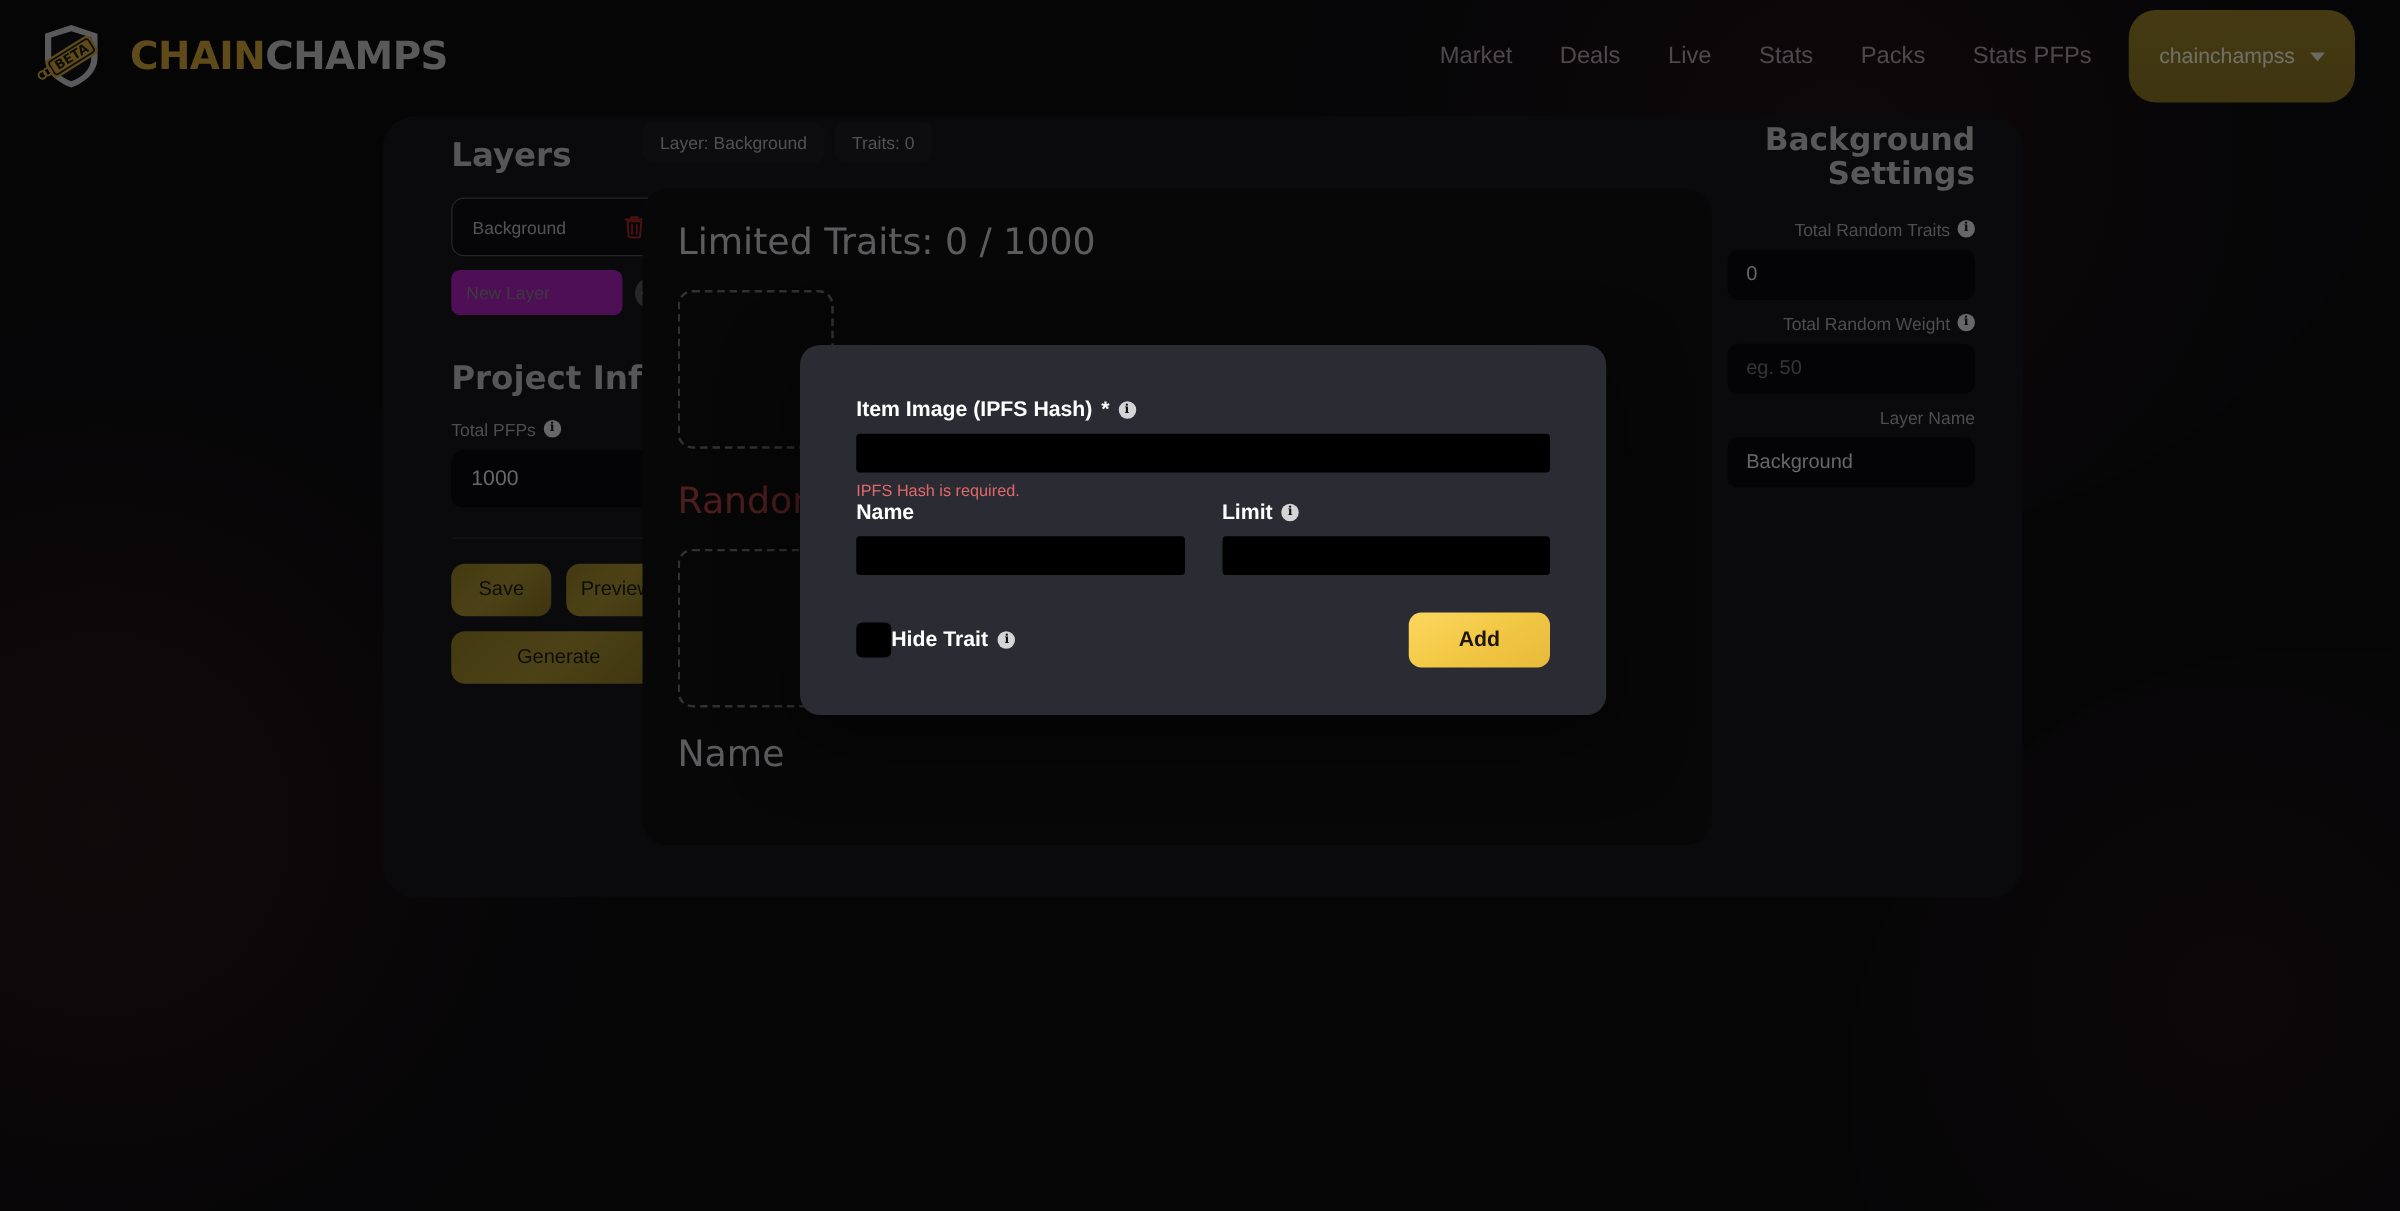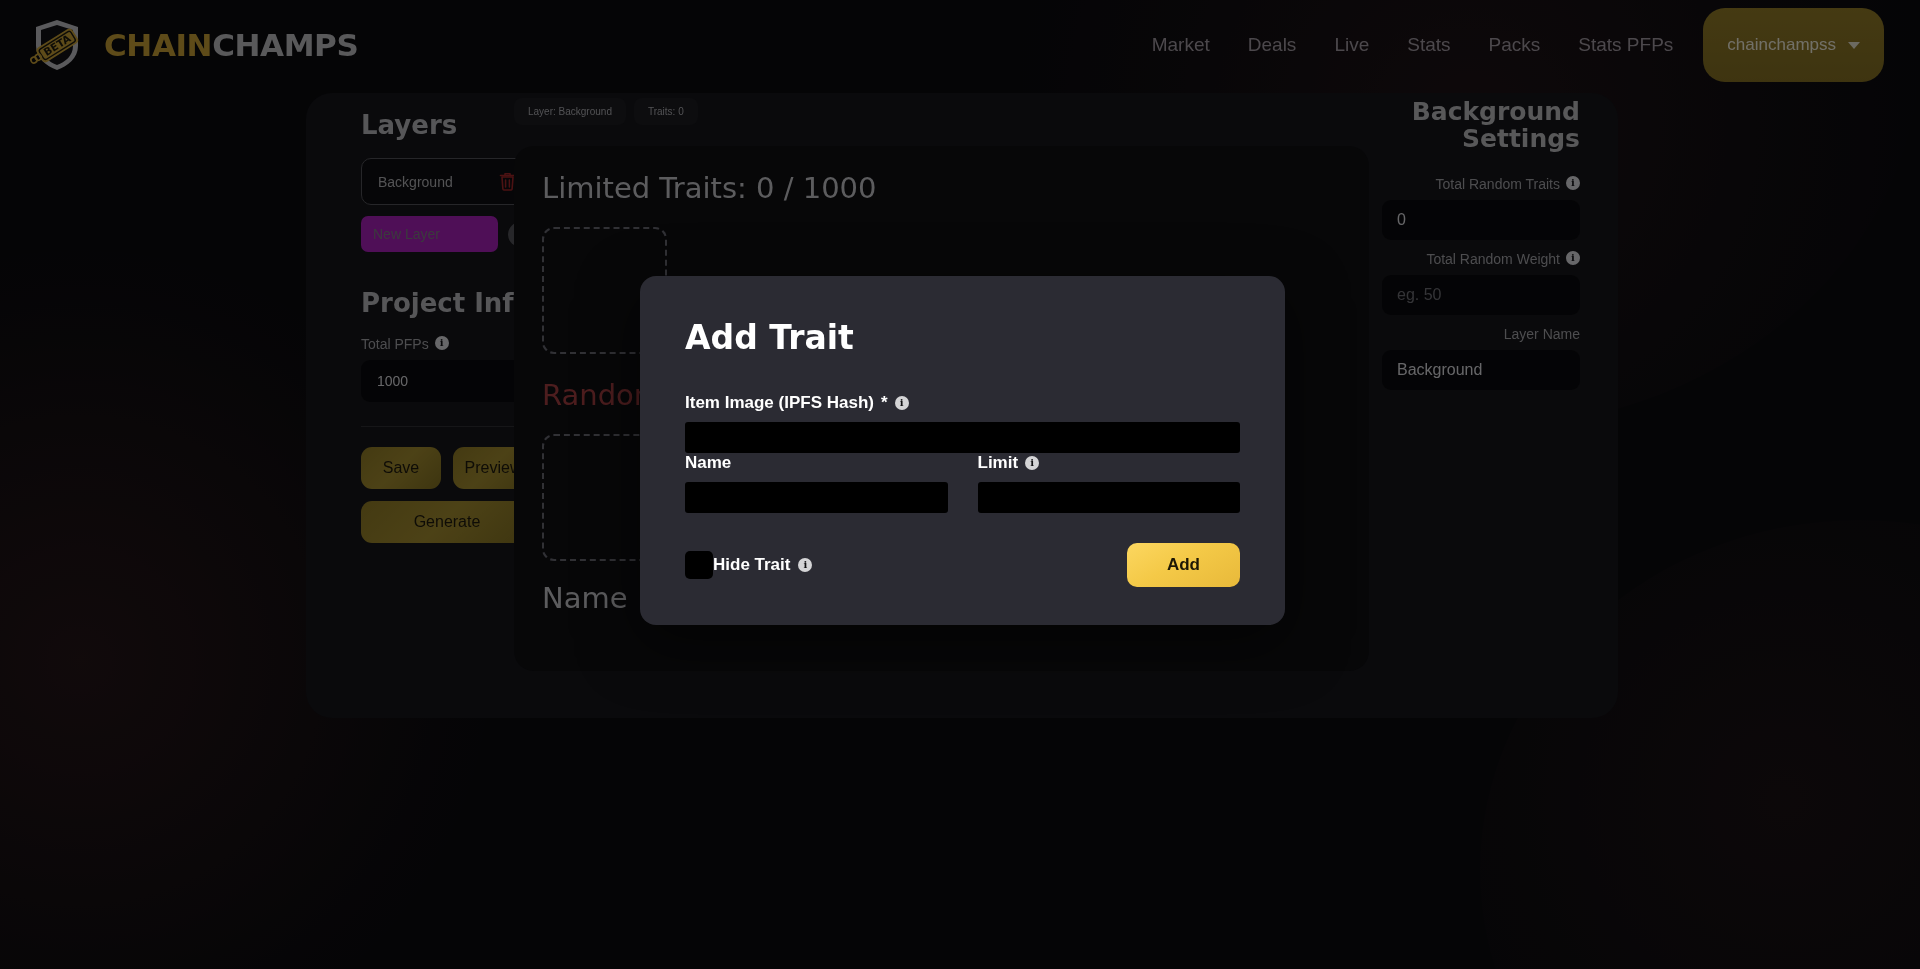--- a/index.html
+++ b/index.html
@@ -199,21 +199,21 @@
     font-family: "DejaVu Serif", serif;
     flex: 0 0 14px;
   }
   .dark-input {
     width: 100%;
     background: #060607;
     border: none;
     border-radius: 9px;
     padding: 13px 16px;
     color: #d2d2d4;
-    font-size: 14px;
+    font-size: 17px;
     font-family: "Liberation Sans", sans-serif;
     outline: none;
   }
   .dark-input::placeholder { color: #6a6a6e; }
 
   #divider {
     height: 1px;
     background: #2a2a2d;
     margin: 24px 0 20px 0;
   }
@@ -236,21 +236,21 @@
     position: absolute;
     left: 208px; top: 5px;
     width: 855px;
   }
   #chips { display: flex; gap: 8px; margin-bottom: 21px; }
   .chip {
     background: #171719;
     border-radius: 8px;
     padding: 8px 14px;
     color: #a6a6a9;
-    font-size: 10px;
+    font-size: 14px;
     white-space: nowrap;
   }
   #canvas-box {
     background: #0b0b0c;
     border-radius: 20px;
     padding: 25px 28px 34px 28px;
     min-height: 450px;
   }
   .section-heading {
     font-size: 29px;
@@ -509,28 +509,28 @@
           <span>Layer Name</span>
         </div>
         <input class="dark-input compact" type="text" value="Background" style="">
       </div>
     </div>
   </div>
 
   <div id="overlay"></div>
 
   <div id="modal">
-    <div id="modal-title">Add Trait</div>
 
     <div class="modal-label">
       <span>Item Image (IPFS Hash)</span>
       <span class="req-star">*</span>
       <span class="info-badge">i</span>
     </div>
     <input class="modal-input" type="text" value="" style="">
+    <div id="error-msg">IPFS Hash is required.</div>
 
 
     <div id="modal-fields">
       <div class="modal-field">
         <div class="modal-label">
           <span>Name</span>
         </div>
         <input class="modal-input" type="text" value="" style="">
       </div>
       <div class="modal-field">

